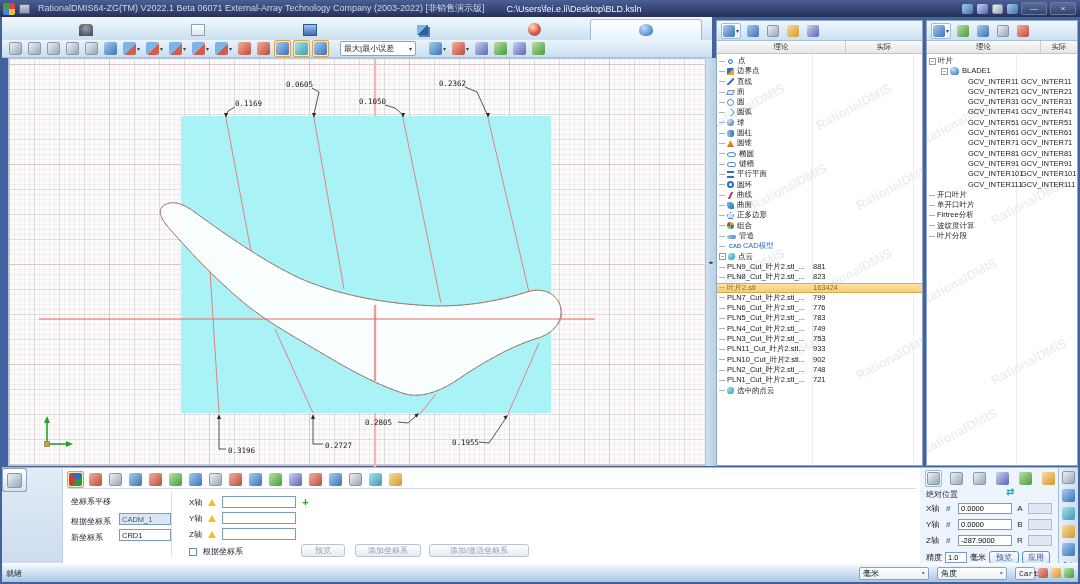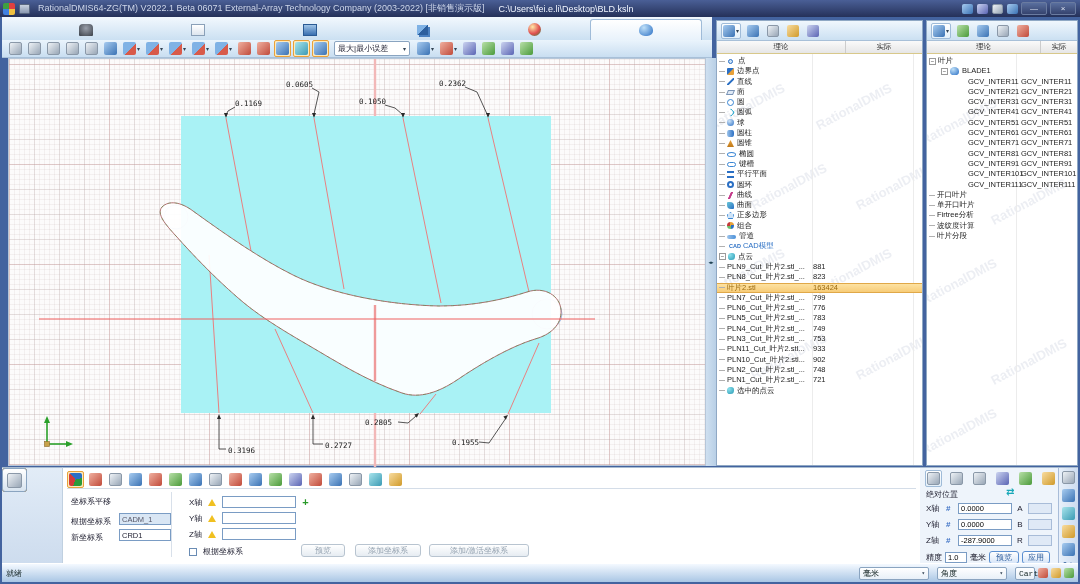--- a/index.html
+++ b/index.html
@@ -3,38 +3,38 @@
 <meta charset="utf-8">
 <style>
   html,body{margin:0;padding:0;background:#888;}
   *{box-sizing:border-box;}
   .win{position:relative;width:1080px;height:584px;background:#43639f;font-family:"Liberation Sans","DejaVu Sans",sans-serif;overflow:hidden;}
   
   .titlebar{position:absolute;left:0;top:0;width:1080px;height:17px;background:linear-gradient(#4a5f96,#253159);display:flex;align-items:center;color:#cdd6ea;font-size:9px;}
   .appico{width:12px;height:12px;margin:0 4px 0 3px;border-radius:2px;background:conic-gradient(#e04040 0 25%,#f0c040 0 50%,#4080e0 0 75%,#40a040 0);flex:none;}
   .appico2{width:11px;height:10px;margin-right:8px;border-radius:1px;background:linear-gradient(#c8d2e0,#8a98b0);border:1px solid #5a6880;flex:none;}
   .wtitle{white-space:nowrap;overflow:hidden;}
-  .wpath{color:#f0f5ff;margin-left:14px;white-space:nowrap;}
+  .wpath{color:#f0f5ff;margin-left:22px;white-space:nowrap;}
   .tbsp{flex:1;}
   .tbico{width:11px;height:10px;border-radius:2px;margin-left:4px;flex:none;}
   .winbtn{width:26px;height:13px;margin-left:3px;border:1px solid #6a7ba0;border-radius:2px;background:linear-gradient(#5a6f9e,#35436e);color:#dfe6f4;font-size:8px;display:flex;align-items:center;justify-content:center;flex:none;}
   .winbtn.close{margin-right:4px;}
   
   .tabsrow{position:absolute;left:2px;top:17px;width:710px;height:23px;background:linear-gradient(#f2f8fd,#cbe0f2);display:flex;align-items:flex-end;padding-left:28px;}
   .rtab{width:112px;height:21px;display:flex;align-items:center;justify-content:center;border-radius:3px 3px 0 0;}
   .rtab.sel{background:linear-gradient(#ffffff,#e8f2fb);border:1px solid #9fbbd8;border-bottom:none;}
   .ticon{width:14px;height:12px;}
   .tab-hand{background:radial-gradient(circle at 50% 35%,#9aa0ab,#3a4048);border-radius:4px 4px 1px 1px;}
   .tab-document{background:linear-gradient(#ffffff,#dde5ee);border:1px solid #8aa0b8;}
   .tab-monitor{background:linear-gradient(#9fc4e8,#3a6fb0);border:1px solid #2a5a94;}
   .tab-cubes{background:linear-gradient(135deg,#7fb2e5 50%,#2c5f9e 50%);box-shadow:2px 2px 0 #4a80c0;width:11px;height:10px;}
   .tab-sphere{background:radial-gradient(circle at 35% 30%,#ffe9a8,#e05050 55%,#2a8a3a);border-radius:50%;width:13px;height:13px;}
   .tab-shell{background:radial-gradient(circle at 35% 30%,#bfe0f8,#2a6fc4);border-radius:50% 50% 42% 42%;width:14px;height:12px;}
   
-  .toolbar{position:absolute;left:2px;top:40px;width:710px;height:18px;background:linear-gradient(#eaf4fc,#c9def1);display:flex;align-items:center;gap:2px;padding-left:5px;border-bottom:1px solid #a8c0d8;}
+  .toolbar{position:absolute;left:2px;top:40px;width:710px;height:18px;background:linear-gradient(#eaf4fc,#c9def1);display:flex;align-items:center;gap:8px;padding-left:5px;border-bottom:1px solid #a8c0d8;}
   .tbi{display:inline-flex;align-items:center;padding:1px;border:1px solid transparent;border-radius:2px;flex:none;}
   .tbi.hl{border-color:#e8a13a;background:#fdeabc;}
   .icx{width:13px;height:13px;border-radius:2px;display:inline-block;}
   .v-1{background:linear-gradient(135deg,#a8ccf0,#3a72b4);}
   .v-2{background:linear-gradient(135deg,#f0b0a0,#c04a3a);}
   .v-3{background:linear-gradient(135deg,#b8e0a8,#4a9a3a);}
   .v-4{background:linear-gradient(135deg,#f8dca0,#d09a2a);}
   .v-5{background:linear-gradient(135deg,#eef2f6,#98a6b6);border:1px solid #8a98a8;}
   .v-6{background:linear-gradient(135deg,#a8e4ec,#3a9ab4);}
   .v-7{background:linear-gradient(135deg,#ccd4f0,#5a64b4);}

